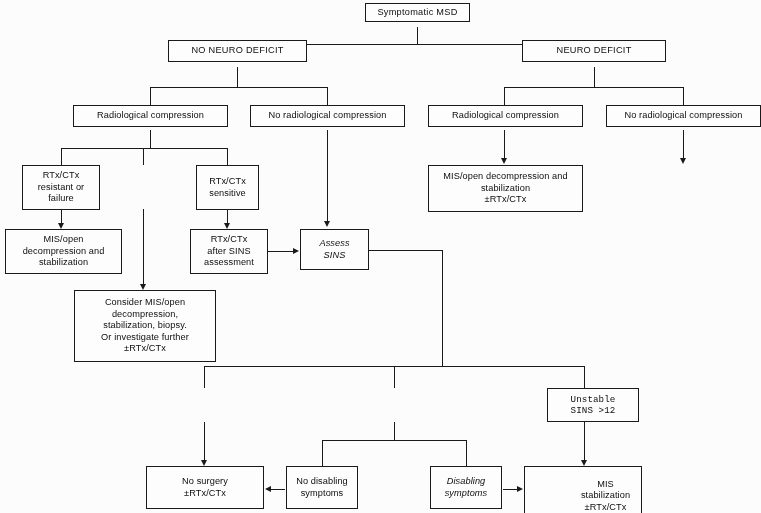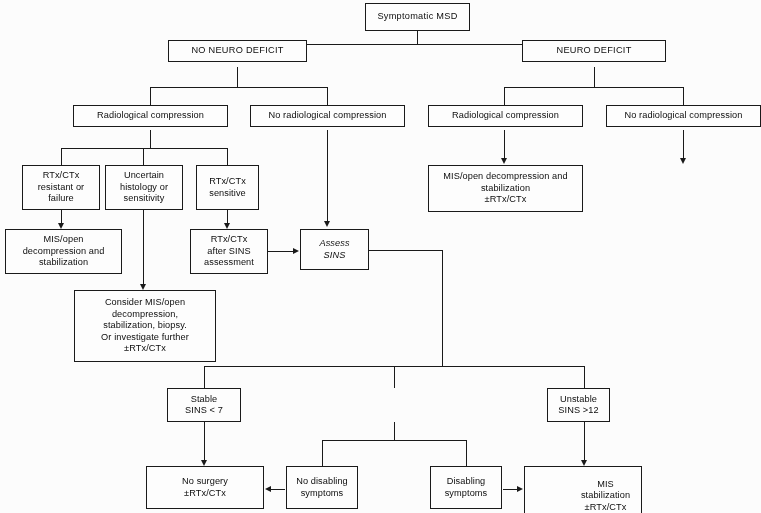--- a/index.html
+++ b/index.html
@@ -136,21 +136,21 @@
 
   <div class="ln v" style="left:584px; top:422px; height:40px;"></div>
   <div class="arrow down" style="left:580.5px; top:460px;"></div>
 
   <div class="ln h" style="left:270px; top:489px; width:15px;"></div>
   <div class="arrow left" style="left:265px; top:485.5px;"></div>
 
   <div class="ln h" style="left:503px; top:489px; width:15px;"></div>
   <div class="arrow right" style="left:517px; top:485.5px;"></div>
 
-  <div class="node caps" style="left:365px; top:3px; width:105px; height:28px;">
+  <div class="node caps" style="left:365px; top:3px; width:105px; height:19px;">
     <span class="lbl">Symptomatic MSD</span>
   </div>
 
   <div class="node caps" style="left:522px; top:40px; width:144px; height:22px;">
     <span class="lbl">NEURO DEFICIT</span>
   </div>
 
   <div class="node caps" style="left:168px; top:40px; width:139px; height:22px;">
     <span class="lbl">NO NEURO DEFICIT</span>
   </div>
@@ -168,23 +168,20 @@
   </div>
 
   <div class="node" style="left:606px; top:105px; width:155px; height:22px;">
     <span class="lbl">No radiological compression</span>
   </div>
 
   <div class="node" style="left:22px; top:165px; width:78px; height:45px;">
     <span class="lbl">RTx/CTx<br>resistant or<br>failure</span>
   </div>
 
-  <div class="node" style="left:105px; top:165px; width:78px; height:45px;">
-    <span class="lbl">Uncertain<br>histology or<br>sensitivity</span>
-  </div>
 
   <div class="node" style="left:196px; top:165px; width:63px; height:45px;">
     <span class="lbl">RTx/CTx<br>sensitive</span>
   </div>
 
   <div class="node" style="left:5px; top:229px; width:117px; height:45px;">
     <span class="lbl">MIS/open<br>decompression and<br>stabilization</span>
   </div>
 
   <div class="node" style="left:190px; top:229px; width:78px; height:45px;">
@@ -197,38 +194,35 @@
 
   <div class="node" style="left:74px; top:290px; width:142px; height:72px;">
     <span class="lbl">Consider MIS/open<br>decompression,<br>stabilization, biopsy.<br>Or investigate further<br>±RTx/CTx</span>
   </div>
 
   <div class="node" style="left:428px; top:165px; width:155px; height:47px;">
     <span class="lbl">MIS/open decompression and<br>stabilization<br>±RTx/CTx</span>
   </div>
 
 
-  <div class="node" style="left:167px; top:388px; width:74px; height:34px;">
-    <span class="lbl">Stable<br>SINS &lt; 7</span>
-  </div>
-
-
-  <div class="node" style="left:547px; top:388px; width:63px; height:34px;">
+
+
+  <div class="node" style="left:547px; top:388px; width:92px; height:34px;font-family:Liberation Mono, monospace;">
     <span class="lbl">Unstable<br>SINS &gt;12</span>
   </div>
 
   <div class="node" style="left:146px; top:466px; width:118px; height:43px;">
     <span class="lbl">No surgery<br>±RTx/CTx</span>
   </div>
 
   <div class="node" style="left:286px; top:466px; width:72px; height:43px;">
     <span class="lbl">No disabling<br>symptoms</span>
   </div>
 
-  <div class="node" style="left:430px; top:466px; width:72px; height:43px;">
+  <div class="node" style="left:430px; top:466px; width:72px; height:43px;font-style:italic;">
     <span class="lbl">Disabling<br>symptoms</span>
   </div>
 
   <div class="node" style="left:524px; top:466px; width:118px; height:60px;padding-left:48px;">
     <span class="lbl">MIS stabilization<br>±RTx/CTx</span>
   </div>
 
 </div>
 
 </body></html>

